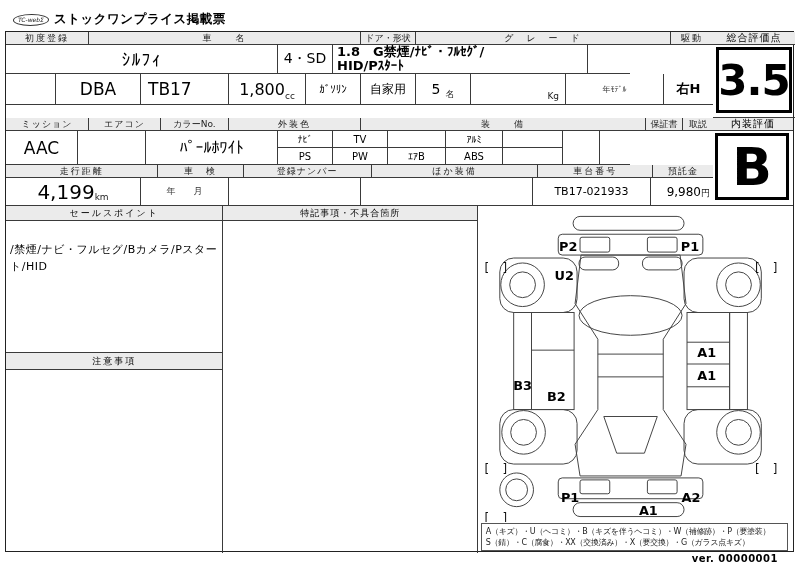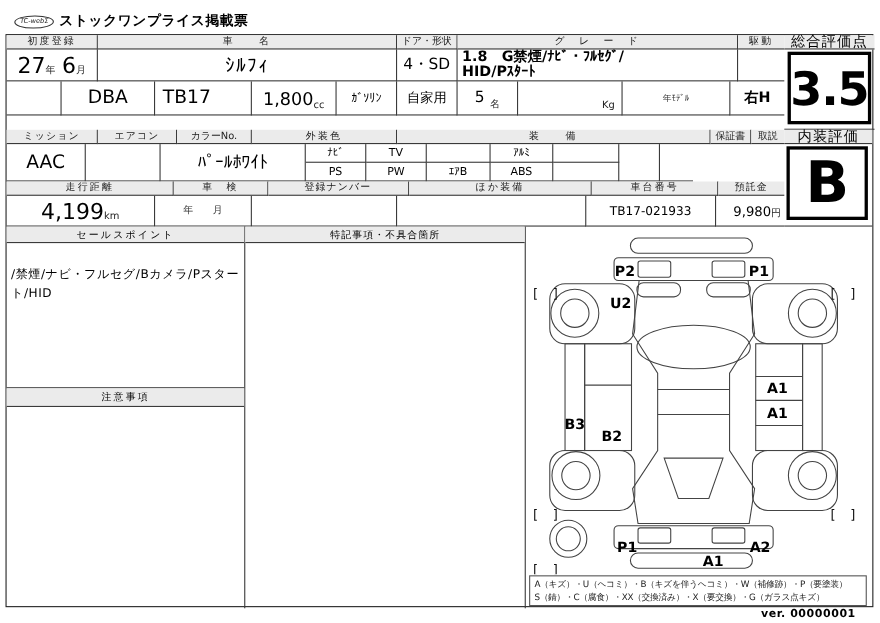--- a/index.html
+++ b/index.html
@@ -18,21 +18,21 @@
   .r{display:flex;}
   .c{box-sizing:border-box;border-right:1px solid #3a3a3a;border-bottom:1px solid #3a3a3a;
      display:flex;align-items:center;justify-content:center;overflow:hidden;}
   .c.last{border-right:none;}
   .hd{background:#ebebeb;font-size:9px;color:#1c1c1c;letter-spacing:2px;line-height:1;}
   .nb{border-bottom:none;}
   .secA,.secB{display:flex;}
   .a-left{width:707px;}
   .a-right{width:82px;box-sizing:border-box;border-bottom:1px solid #3a3a3a;display:flex;flex-direction:column;}
   .hcell{height:13px;box-sizing:border-box;border-bottom:1px solid #3a3a3a;background:#ebebeb;
-         font-size:13px;letter-spacing:1px;display:flex;align-items:center;justify-content:center;}
+         font-size:10px;letter-spacing:1px;display:flex;align-items:center;justify-content:center;}
   .scorebox{margin:2px 3px 4px 3px;height:60px;border:3px solid #000;display:flex;align-items:center;
             justify-content:center;font-size:42px;font-weight:bold;letter-spacing:-1px;}
   .gradebox{margin:2px 4px 5px 2px;flex:1;border:3px solid #000;display:flex;align-items:center;
             justify-content:center;font-size:52px;font-weight:bold;}
   .big{font-size:20px;}
   .unit{font-size:9px;color:#222;align-self:flex-end;padding-bottom:3px;}
   .carname{font-size:18px;letter-spacing:1px;}
   .door{font-size:14px;}
   .gradecell{font-weight:bold;font-size:13px;line-height:1.1;white-space:pre-line;
              justify-content:flex-start;padding-left:4px;text-align:left;}
@@ -71,26 +71,20 @@
 
       <div class="r" style="height:13px">
         <div class="c hd" style="width:83px">初度登録</div>
         <div class="c hd" style="width:272px">車　　名</div>
         <div class="c hd" style="width:55px;letter-spacing:0">ドア・形状</div>
         <div class="c hd" style="width:255px">グ　レ　ー　ド</div>
         <div class="c hd last" style="width:42px">駆動</div>
       </div>
 
       <div class="r" style="height:29px">
-        <div class="c" style="width:83px">
-          <span class="big">27</span>
-            <span class="unit">年</span>
-          <span class="big" style="margin-left:6px">6</span>
-            <span class="unit">月</span>
-        </div>
         <div class="c carname" style="width:272px">ｼﾙﾌｨ</div>
         <div class="c door" style="width:55px">4・SD</div>
         <div class="c gradecell" style="width:255px">1.8　G禁煙/ﾅﾋﾞ・ﾌﾙｾｸﾞ/
 HID/Pｽﾀｰﾄ</div>
         <div class="c last" style="width:42px"></div>
       </div>
 
 
       <div class="r" style="height:31px">
         <div class="c" style="width:50px"></div>

